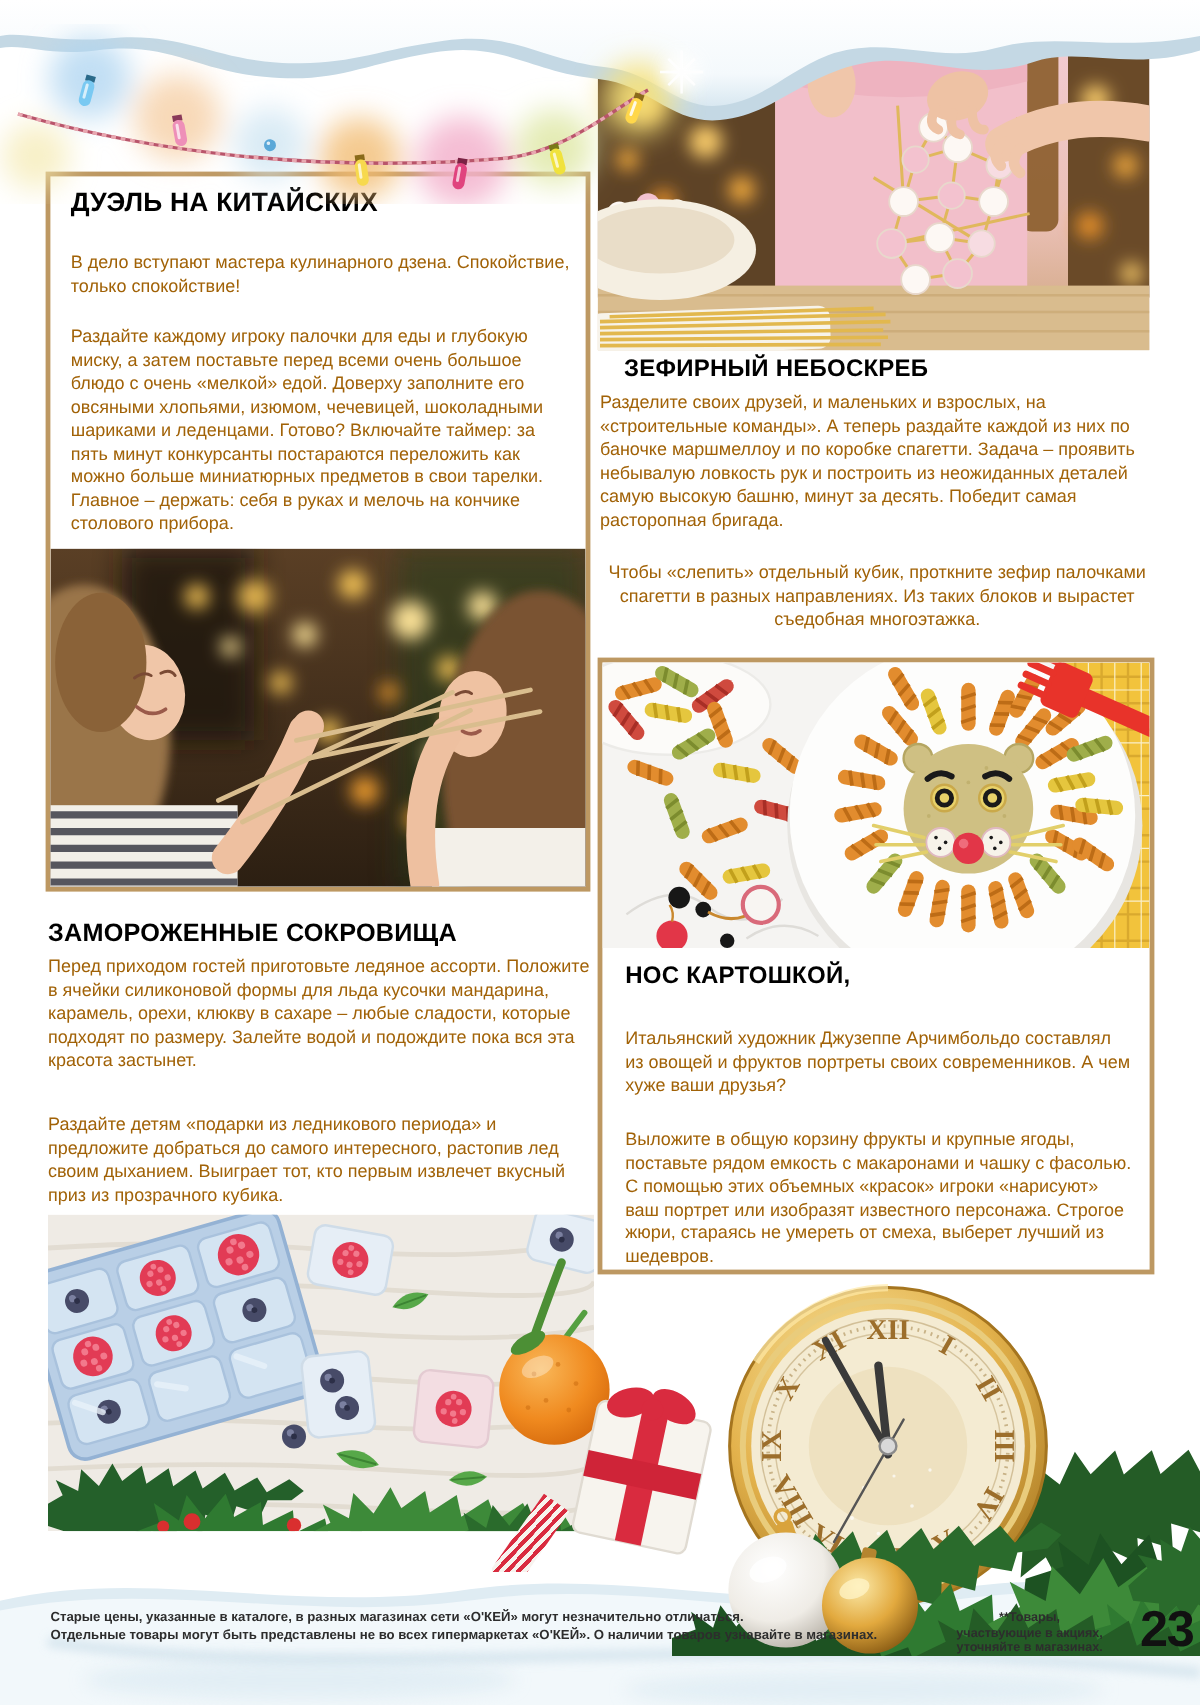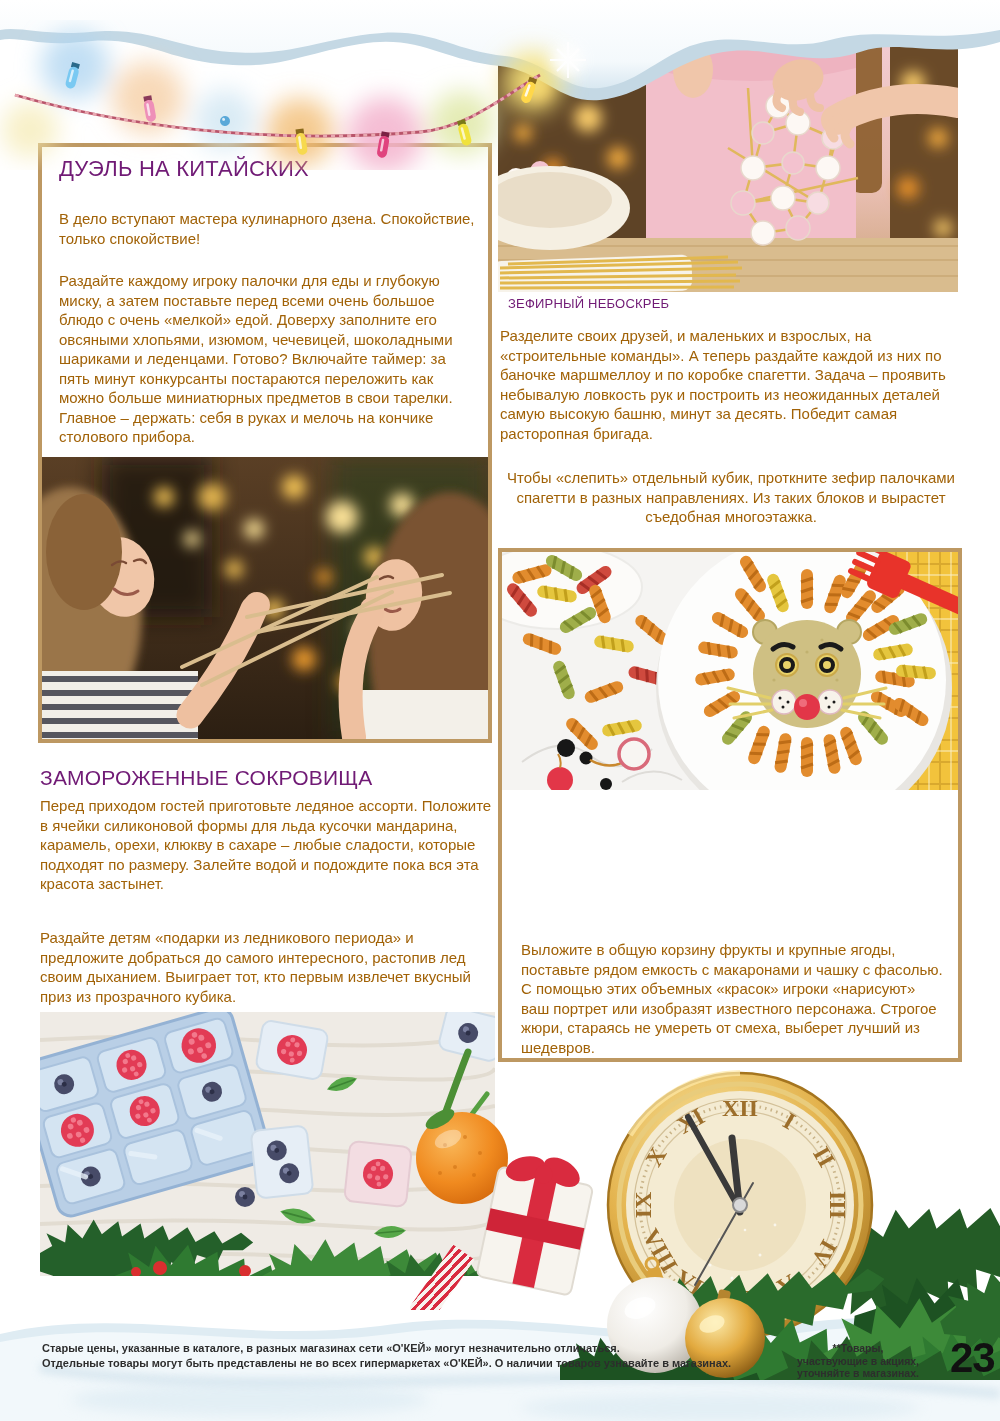--- a/index.html
+++ b/index.html
@@ -1,20 +1,20 @@
 <!DOCTYPE html>
 <html lang="ru"><head>
 <meta charset="utf-8">
 <style>
   html,body{margin:0;padding:0;background:#ffffff;}
   .page{position:relative;width:1000px;height:1421px;background:#ffffff;overflow:hidden;
         font-family:"Liberation Sans",sans-serif;color:#222;}
   .abs{position:absolute;}
   .gold-box{position:absolute;border:4px solid #bd9862;background:#fff;box-sizing:border-box;}
-  .h-main{font-weight:400;color:#701a75;line-height:1.08;letter-spacing:.2px;margin:0;}
+  .h-main{font-weight:700;color:#000000;line-height:1.08;letter-spacing:.2px;margin:0;}
   .body-p{font-size:15px;line-height:19.5px;color:#a16207;margin:0;}
   .photo{position:absolute;overflow:hidden;}
   .photo svg{display:block;}
   .footer-line{position:absolute;font-size:11px;font-weight:700;color:#2d2d2d;line-height:15px;z-index:25;}
   .note{position:absolute;font-size:10.5px;font-weight:700;color:#2d2d2d;text-align:center;line-height:12.5px;z-index:25;}
   .pagenum{position:absolute;font-size:42px;font-weight:800;color:#111;z-index:25;letter-spacing:-1px;}
   .rn{font-family:"Liberation Serif",serif;font-weight:700;fill:#9c6e2b;font-size:24px;}
 </style>
 </head>
 <body>
@@ -373,21 +373,21 @@
       <ellipse cx="195" cy="42" rx="20" ry="28" fill="#f0c6aa"></ellipse>
       <path d="M188,20 q4,-14 8,0 M198,18 q4,-14 8,2" stroke="#f0c6aa" stroke-width="7" stroke-linecap="round" fill="none"></path>
       <ellipse cx="300" cy="52" rx="26" ry="20" fill="#eec2a4" transform="rotate(-18 300 52)"></ellipse>
       <path d="M282,62 q-8,14 2,18 M296,66 q-4,16 6,18 M312,64 q0,16 10,16" stroke="#eec2a4" stroke-width="8" stroke-linecap="round" fill="none"></path>
       <path d="M460,75 Q390,62 338,92" stroke="#f0c6aa" stroke-width="30" fill="none" stroke-linecap="round"></path>
       <path d="M340,90 q-14,10 -4,20 M352,96 q-10,12 0,20" stroke="#f0c6aa" stroke-width="9" stroke-linecap="round" fill="none"></path>
     </svg>
   </div>
 
   <section>
-    <h2 class="h-main abs" style="left:508px;top:297px;font-size:13px;">ЗЕФИРНЫЙ НЕБОСКРЕБ</h2>
+    <h2 class="h-main abs" style="left:520px;top:297px;font-size:20px;">ЗЕФИРНЫЙ НЕБОСКРЕБ</h2>
     <p class="body-p abs" style="left:500px;top:326px;width:462px;">Разделите своих друзей, и маленьких и взрослых, на «строительные команды». А теперь раздайте каждой из них по баночке маршмеллоу и по коробке спагетти. Задача – проявить небывалую ловкость рук и построить из неожиданных деталей самую высокую башню, минут за десять. Победит самая расторопная бригада.</p>
     <p class="body-p abs" style="left:500px;top:468px;width:462px;text-align:center;">Чтобы «слепить» отдельный кубик, проткните зефир палочками спагетти в разных направлениях. Из таких блоков и вырастет съедобная многоэтажка.</p>
   </section>
 
   <section class="gold-box" style="left:498px;top:548px;width:464px;height:514px;z-index:2;">
     <div class="photo" style="left:0;top:0;width:456px;height:238px;">
       <svg width="456" height="238" viewBox="0 0 456 238">
         <rect width="456" height="238" fill="#f5f4f2"></rect>
         <g stroke="#dcdad6" stroke-width="2" fill="none" opacity=".9">
           <path d="M20,210 q40,-30 70,-5 q30,22 60,-8"></path>
@@ -512,22 +512,24 @@
               <rect x="-56" y="-17" width="26" height="6" rx="3"></rect>
               <rect x="-56" y="-7" width="26" height="6" rx="3"></rect>
               <rect x="-56" y="3" width="26" height="6" rx="3"></rect>
               <rect x="-56" y="13" width="26" height="6" rx="3"></rect>
             </g>
         </g>
       </svg>
     </div>
     <div class="abs" style="left:19px;top:250px;width:420px;">
       <h2 class="h-main" style="font-size:20px;line-height:1.15;">
+        <span style="display:block">НОС КАРТОШКОЙ,</span>
       </h2>
     </div>
+    <p class="body-p abs" style="left:19px;top:304px;width:424px;">Итальянский художник Джузеппе Арчимбольдо составлял из овощей и фруктов портреты своих современников. А чем хуже ваши друзья?</p>
     <p class="body-p abs" style="left:19px;top:388px;width:424px;">Выложите в общую корзину фрукты и крупные ягоды, поставьте рядом емкость с макаронами и чашку с фасолью. С помощью этих объемных «красок» игроки «нарисуют» ваш портрет или изобразят известного персонажа. Строгое жюри, стараясь не умереть от смеха, выберет лучший из шедевров.</p>
   </section>
 
   <div class="photo" style="left:560px;top:1040px;width:440px;height:340px;z-index:20;">
     <svg width="440" height="340" viewBox="0 0 440 340">
 
       <use href="#frond" transform="translate(250,185) scale(1.5) rotate(-12)" fill="#245c26"></use>
       <use href="#frond" transform="translate(300,225) scale(1.7) rotate(6)" fill="#1d5222"></use>
 
       <g>

